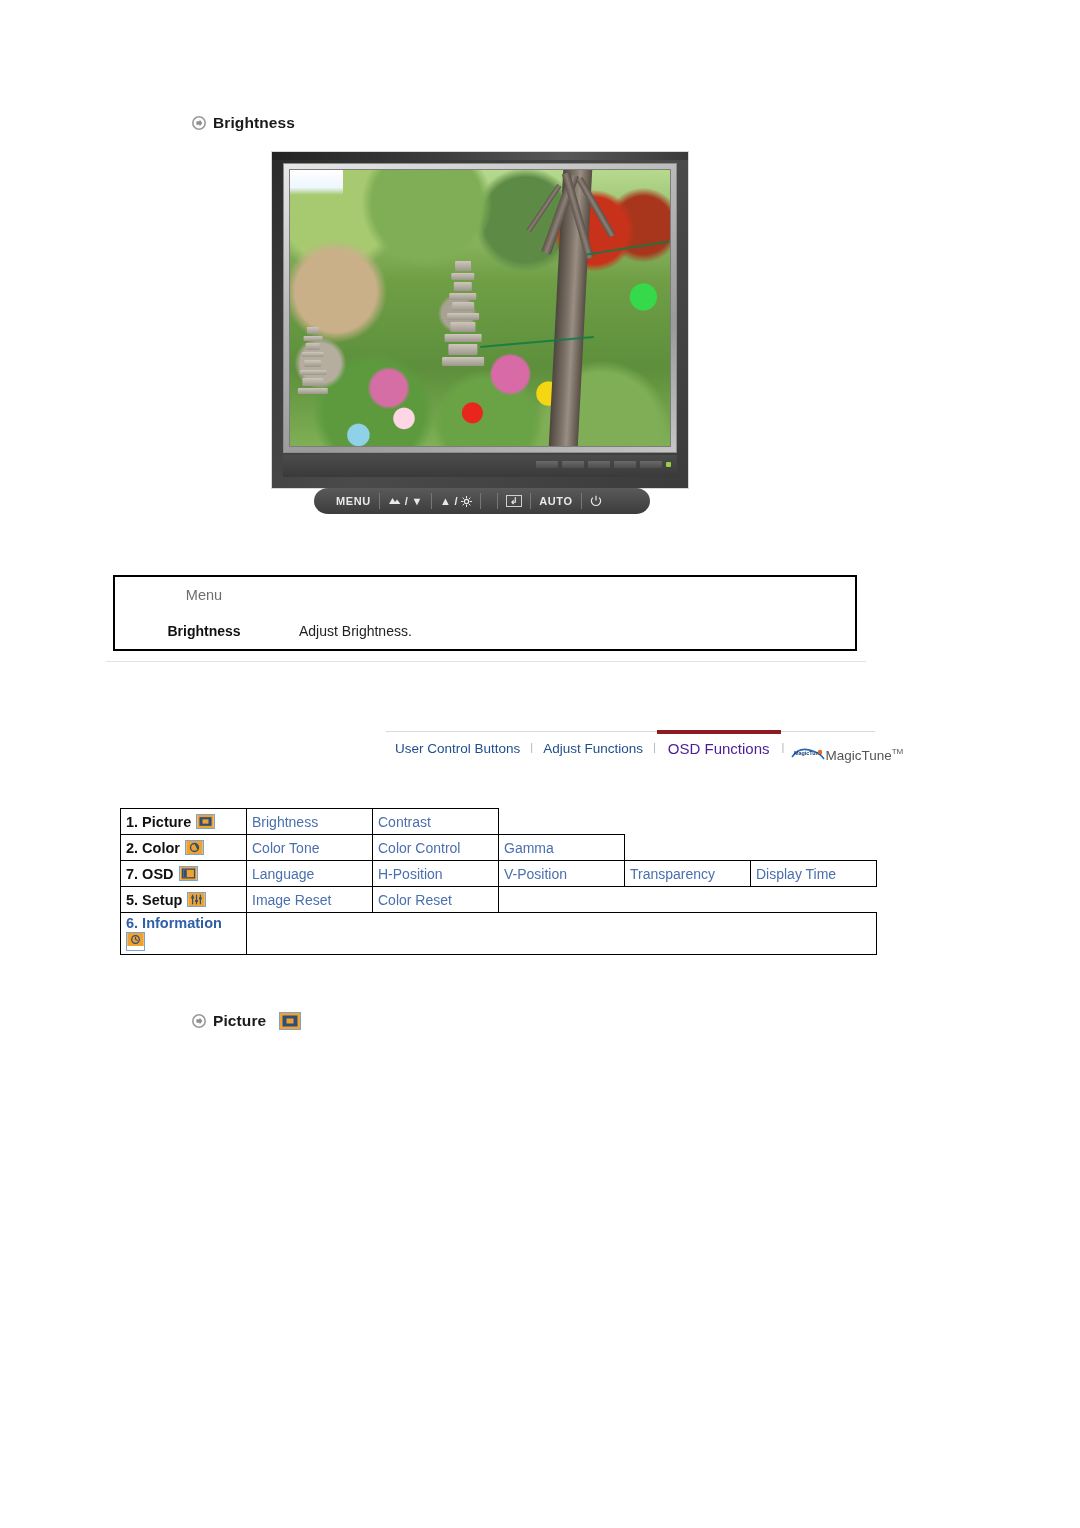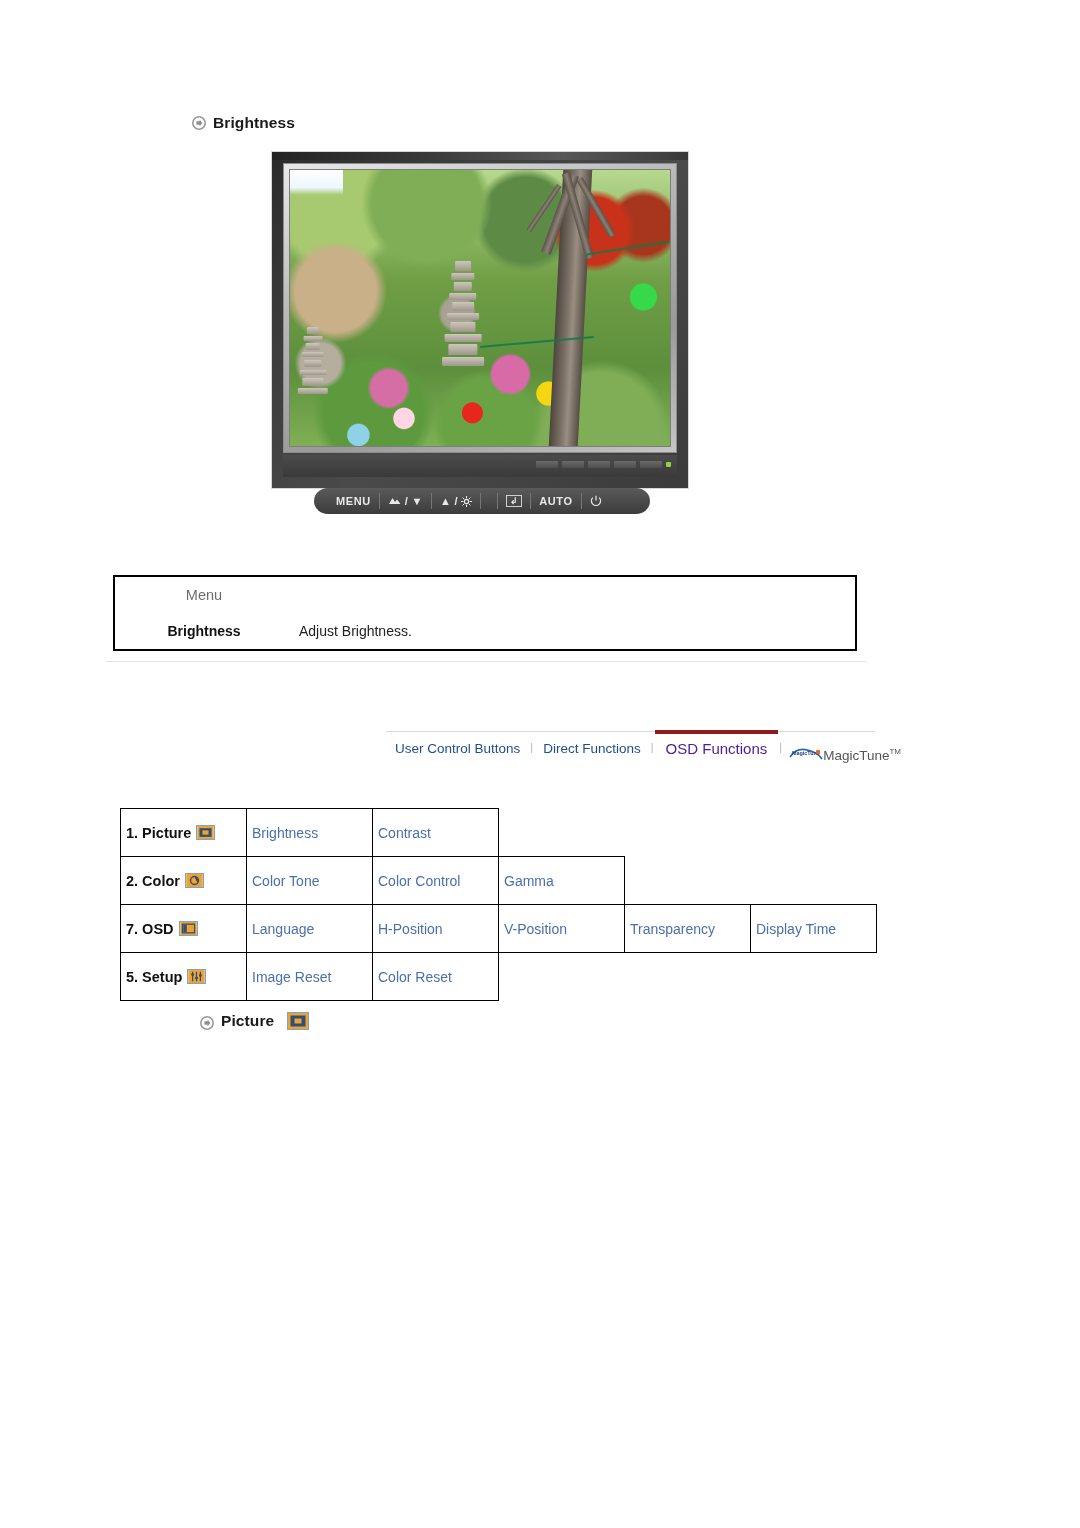--- a/index.html
+++ b/index.html
@@ -321,21 +321,21 @@
     left: 120px;
     top: 808px;
     width: 756px;
     border-collapse: collapse;
     table-layout: fixed;
     background: #fff;
   }
   #osd-table td {
     border: 1px solid #000;
     height: 25px;
-    padding: 11px 5px;
+    padding: 0 5px;
     font-size: 14px;
     color: #4a6fae;
     white-space: nowrap;
     vertical-align: middle;
   }
   #osd-table td.lbl {
     color: #111;
     font-weight: bold;
     font-size: 14.5px;
   }
@@ -356,21 +356,21 @@
     flex: 0 0 19px;
     display: inline-block;
     border: 1px solid #7aa3cf;
     box-sizing: border-box;
   }
   .osd-icon svg { display: block; }
   .info-cell { padding: 2px 5px 3px 5px !important; }
   .info-cell .lblwrap { flex-direction: column; align-items: flex-start; gap: 1px; }
 
   
-  #picture-head { left: 200px; top: 1012px; align-items: flex-end; }
+  #picture-head { left: 192px; top: 1012px; }
   #brightness-head { left: 192px; top: 114px; }
   .head-icon-box {
     width: 22px; height: 18px;
     display: inline-block;
     border: 1px solid #7aa3cf;
     box-sizing: border-box;
     margin-left: 6px;
     vertical-align: middle;
   }
 </style>
@@ -494,21 +494,21 @@
       <span class="mt-val">Adjust Brightness.</span>
     </div>
   </div>
 </div>
 
 <hr class="section-rule">
 
 <div id="tabbar">
   <div class="tab">User Control Buttons</div>
   <div class="tab-sep">|</div>
-  <div class="tab">Direct Functions</div>
+  <div class="tab">Adjust Functions</div>
   <div class="tab-sep">|</div>
   <div class="tab active">OSD Functions</div>
   <div class="tab-sep">|</div>
   <div class="mt-logo">
     <span class="mt-mark">
       <svg viewBox="0 0 34 15" width="34" height="15">
         <path d="M1 10 C6 2 14 1 22 4 C28 6 31 9 33 12" fill="none" stroke="#2a68b5" stroke-width="1.6"></path>
         <text x="3" y="8" font-family="Liberation Sans, sans-serif" font-size="5.4" font-weight="bold" fill="#1b3f7a">MagicTune</text>
         <circle cx="29" cy="5" r="2.2" fill="#e8651c"></circle>
       </svg>
@@ -608,20 +608,36 @@
           </span>
         </span>
       </td>
       <td>Image Reset</td>
       <td>Color Reset</td>
       <td class="blank"></td>
       <td class="blank"></td>
       <td class="blank"></td>
     </tr>
 
+    <tr>
+      <td class="lbl blue info-cell">
+        <span class="lblwrap">
+          <span>6. Information</span>
+          <span class="osd-icon">
+            <svg viewBox="0 0 19 15" width="17" height="13">
+              <rect x="0" y="0" width="19" height="15" fill="#f0a22e"></rect>
+              <circle cx="9.5" cy="7.5" r="4.4" fill="none" stroke="#2e4f7a" stroke-width="1.5"></circle>
+              <line x1="9.5" y1="7.5" x2="9.5" y2="4.4" stroke="#2e4f7a" stroke-width="1.4"></line>
+              <line x1="9.5" y1="7.5" x2="12" y2="8.6" stroke="#2e4f7a" stroke-width="1.4"></line>
+            </svg>
+          </span>
+        </span>
+      </td>
+      <td colspan="5" class="blankbox"></td>
+    </tr>
   </tbody>
 </table>
 
 <div class="sec-head" id="picture-head">
   <span class="bullet-icon">
     <svg viewBox="0 0 14 14" width="14" height="14">
       <circle cx="7" cy="7" r="6.2" fill="none" stroke="#9b9b9b" stroke-width="1.6"></circle>
       <path d="M4.4 5.3 H7.6 V3.6 L10.4 7 L7.6 10.4 V8.7 H4.4 Z" fill="#8f8f8f"></path>
     </svg>
   </span>

